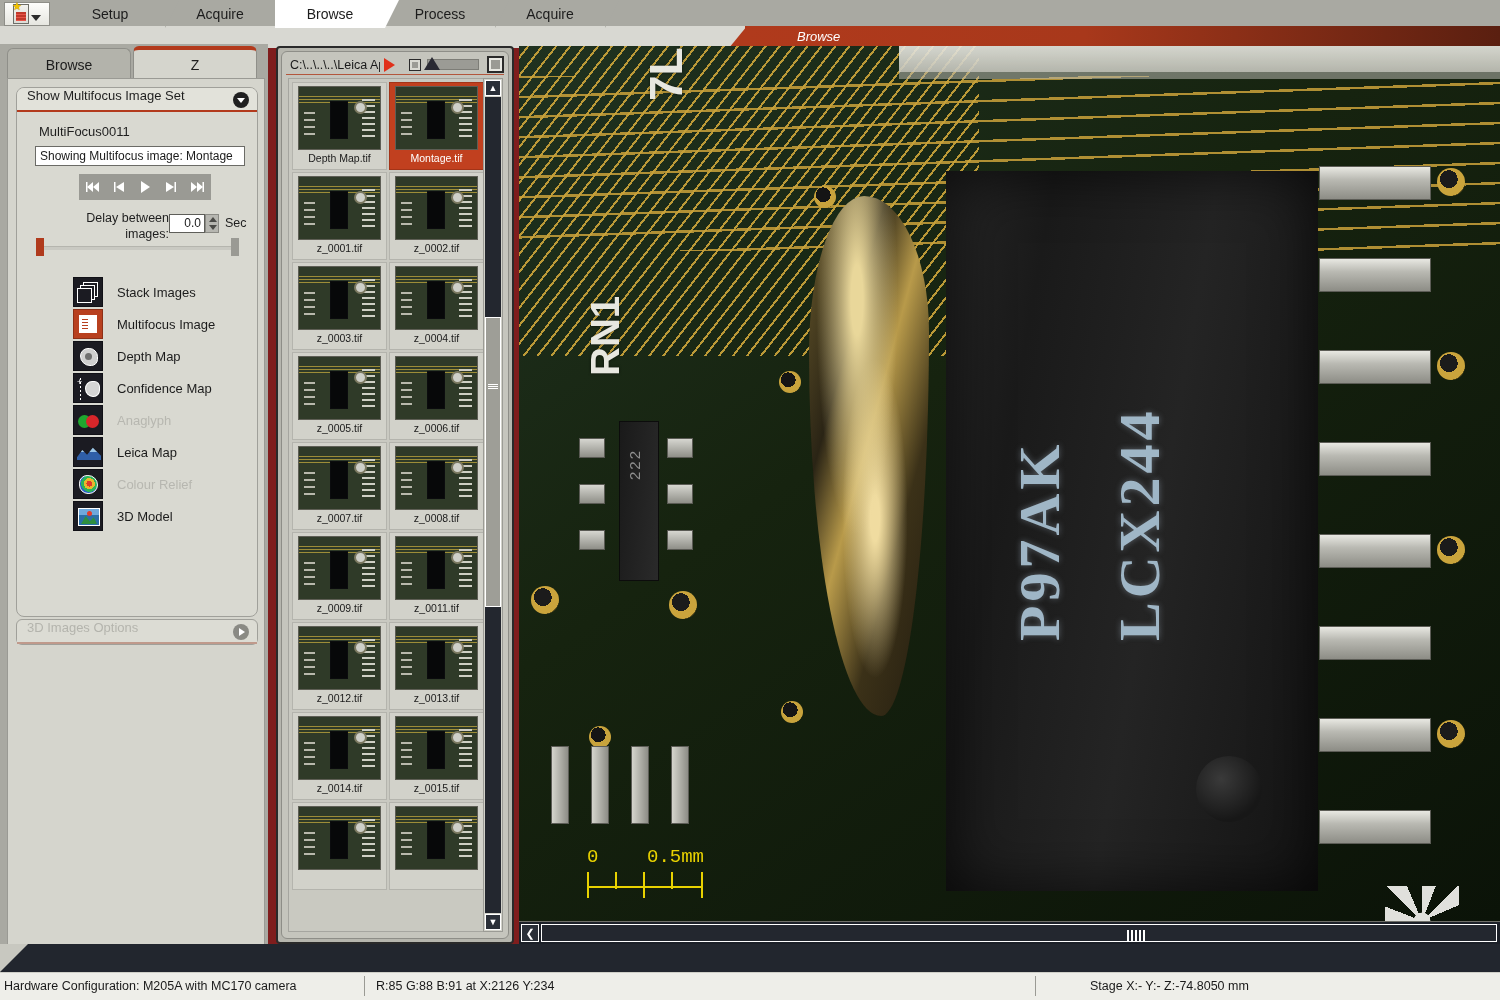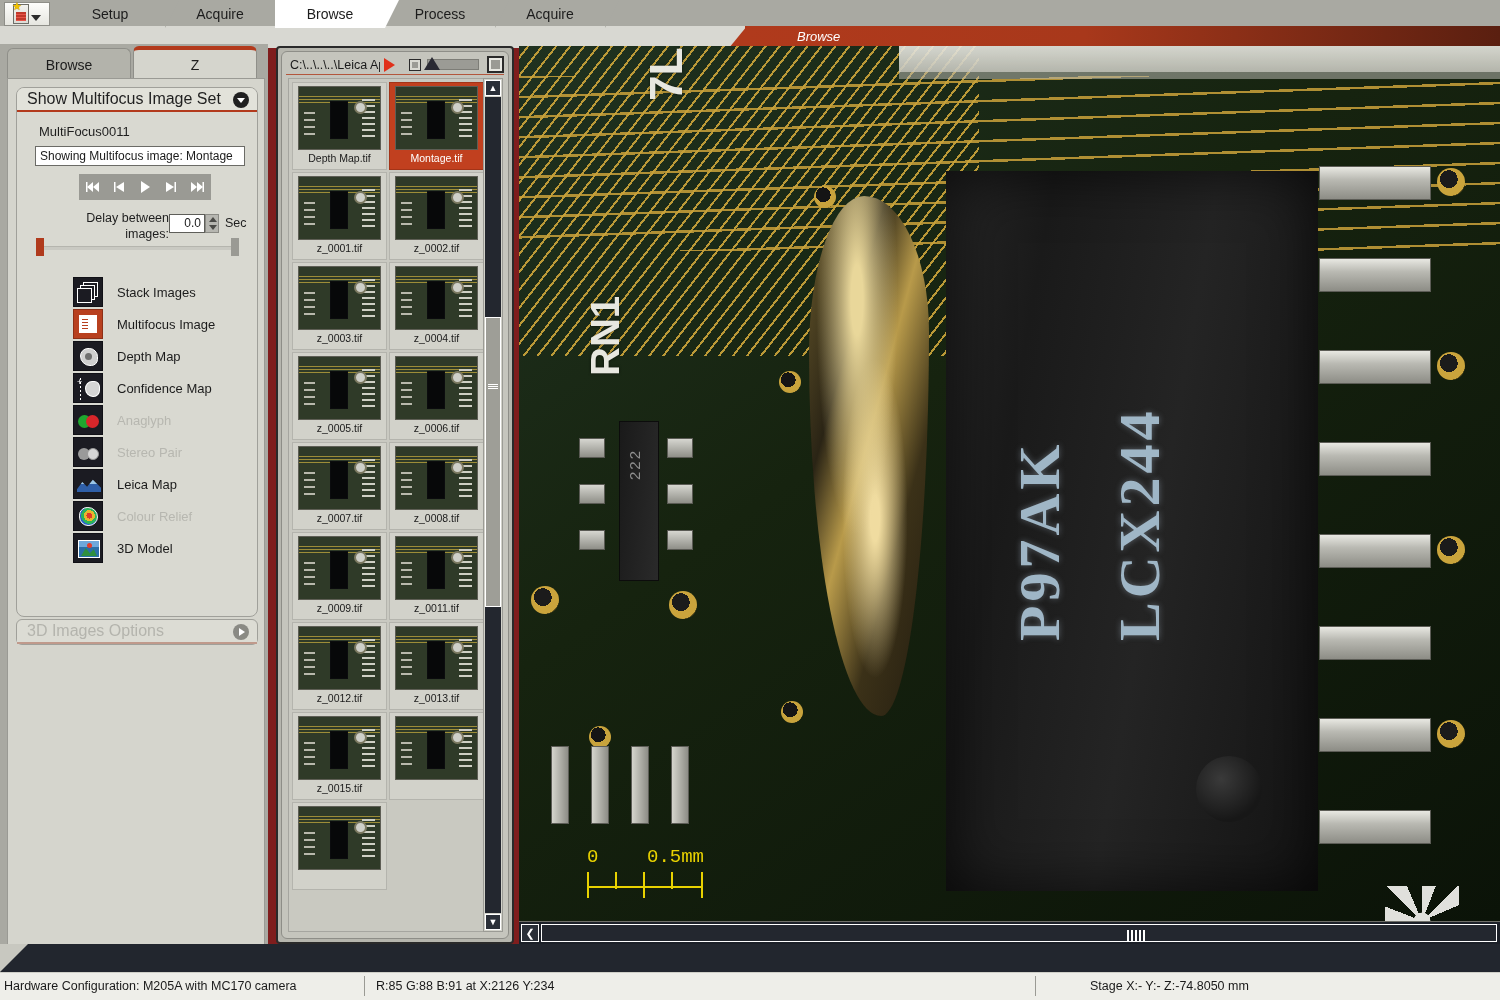--- a/index.html
+++ b/index.html
@@ -124,23 +124,23 @@
     background: #d5d5cd;
     border: 1px solid #9a9a94;
   }
   .group {
     position: absolute; left: 8px; width: 242px;
     background: #d9d9d1;
     border: 1px solid #a0a09a; border-radius: 8px;
   }
   .group-hdr {
     position: relative; height: 24px;
-    display: flex; align-items: center;
+    display: flex; align-items: flex-start;
     padding-left: 10px;
-    font-size: 16px; color: #1f1f1f;
+    font-size: 13px; color: #1f1f1f;
     border-bottom: 2px solid #b33a1c;
     background: #e2e2da;
     border-top-left-radius: 7px; border-top-right-radius: 7px;
   }
   .group-hdr.disabled { color: #b4b4ad; }
   .chev {
     position: absolute; right: 8px; top: 4px; width: 16px; height: 16px;
     border-radius: 50%; background: #202020;
     display: flex; align-items: center; justify-content: center;
   }
@@ -751,27 +751,20 @@
           </div>
 
           <div class="mode off">
             <div class="mode-ico">
               <div class="g-ana-g"></div>
                 <div class="g-ana-r"></div>
             </div>
             <div class="mode-label">Anaglyph</div>
           </div>
 
-          <div class="mode off">
-            <div class="mode-ico">
-              <div class="g-st-a"></div>
-                <div class="g-st-b"></div>
-            </div>
-            <div class="mode-label">Stereo Pair</div>
-          </div>
 
           <div class="mode">
             <div class="mode-ico">
               <div class="g-lm"></div>
             </div>
             <div class="mode-label">Leica Map</div>
           </div>
 
           <div class="mode off">
             <div class="mode-ico">
@@ -1001,20 +994,34 @@
                   <div class="trace" style="top:14%"></div>
                   <div class="trace" style="top:19%"></div>
                   <div class="trace" style="top:24%"></div>
                   <div class="chip"></div>
                   <div class="pads"></div>
                   <div class="padsl"></div>
                   <div class="via"></div>
                 </div>
               </div>
               <div class="thumb-cap">z_0013.tif</div>
+            </div>
+            <div class="thumb-cell">
+              <div class="thumb-img">
+                <div class="pcb-mini">
+                  <div class="trace" style="top:14%"></div>
+                  <div class="trace" style="top:19%"></div>
+                  <div class="trace" style="top:24%"></div>
+                  <div class="chip"></div>
+                  <div class="pads"></div>
+                  <div class="padsl"></div>
+                  <div class="via"></div>
+                </div>
+              </div>
+              <div class="thumb-cap">z_0014.tif</div>
             </div>
             <div class="thumb-cell">
               <div class="thumb-img">
                 <div class="pcb-mini">
                   <div class="trace" style="top:14%"></div>
                   <div class="trace" style="top:19%"></div>
                   <div class="trace" style="top:24%"></div>
                   <div class="chip"></div>
                   <div class="pads"></div>
                   <div class="padsl"></div>

